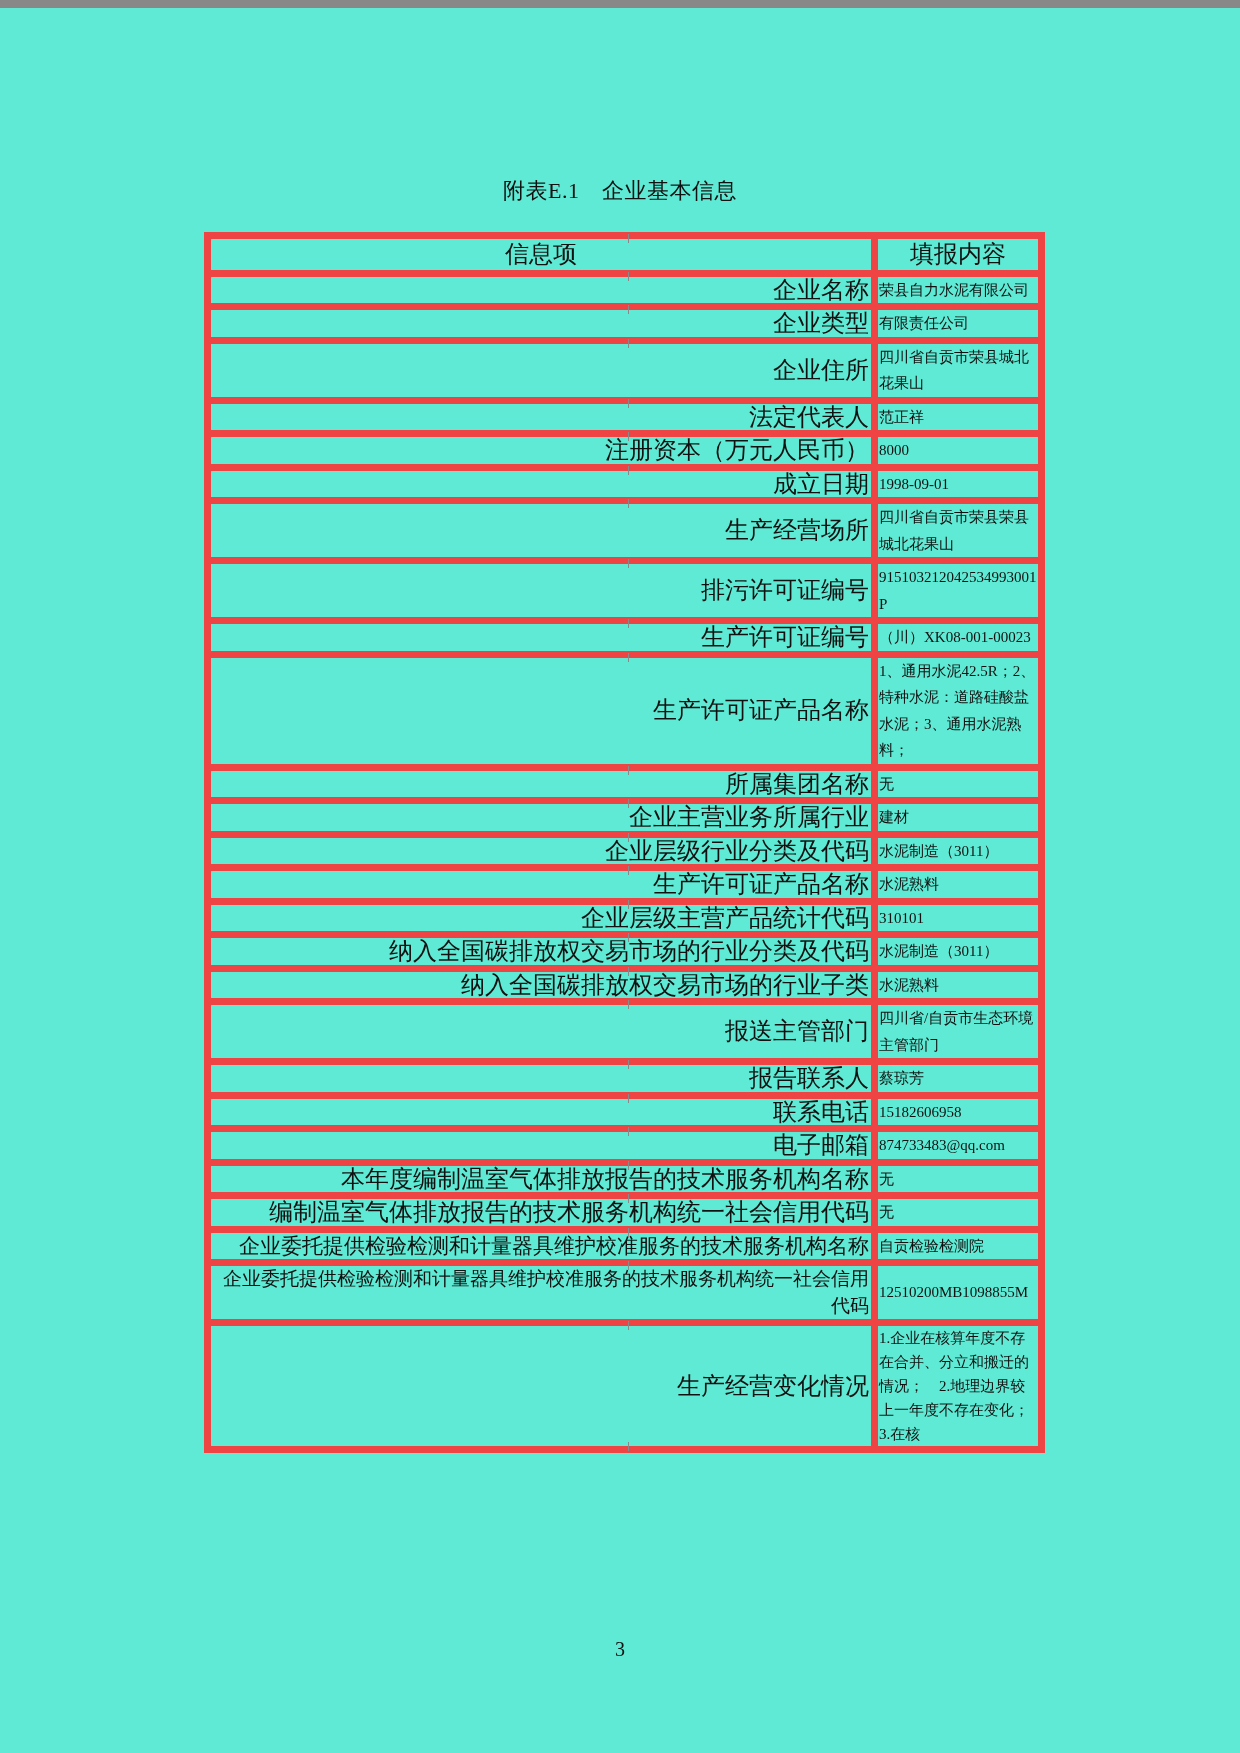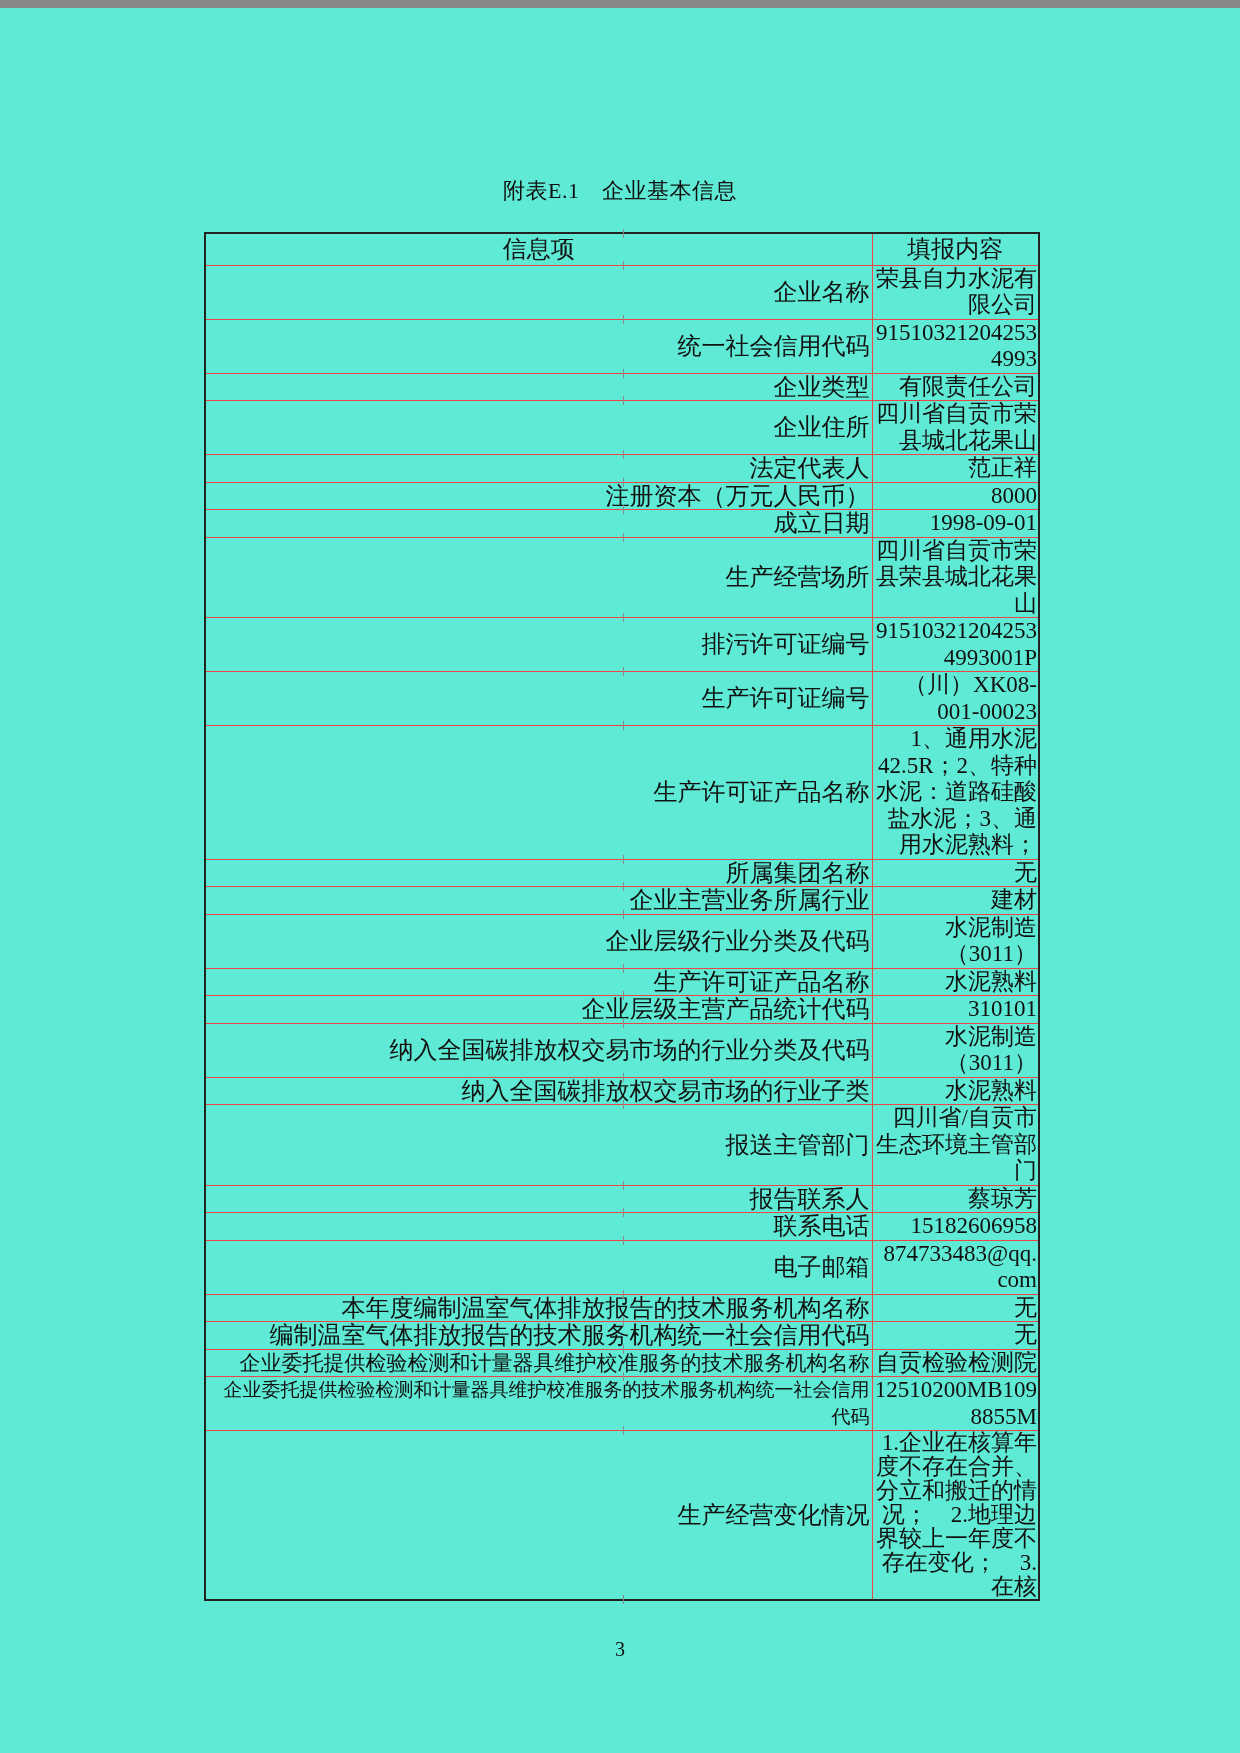--- a/index.html
+++ b/index.html
@@ -34,21 +34,21 @@
     top: 224px;
     width: 834px;
     border-collapse: collapse;
     table-layout: fixed;
     border: 2px solid #222;
   }
   table.info-table col.c1 { width: 667px; }
   table.info-table col.c2 { width: 167px; }
   table.info-table th,
   table.info-table td {
-    border: 1px solid #ef4444;
+    border: 7px solid #ef4444;
     vertical-align: middle;
     font-weight: normal;
     position: relative;
   }
   th.hdr {
     font-size: 24px;
     line-height: 26.5px;
     text-align: center;
     padding: 2px 1px;
     color: #111;
@@ -56,23 +56,23 @@
   td.lbl {
     font-size: 24px;
     line-height: 26.5px;
     text-align: right;
     padding: 0 2px 0 9px;
     color: #111;
   }
   td.lbl.sm1 { font-size: 21px; }
   td.lbl.sm2 { font-size: 19px; }
   td.val {
-    font-size: 23px;
+    font-size: 15px;
     line-height: 26.5px;
-    text-align: right;
+    text-align: left;
     padding: 0 1px;
     overflow-wrap: break-word;
     word-break: normal;
     color: #111;
   }
   tr.compact td.val { line-height: 24px; }
   
   td.lbl::before, th.hdr.first::before {
     content: "";
     position: absolute;
@@ -118,24 +118,20 @@
         <th class="hdr first">信息项</th>
         <th class="hdr">填报内容</th>
       </tr>
     </thead>
     <tbody>
       <tr>
           <td class="lbl">企业名称</td>
           <td class="val">荣县自力水泥有限公司</td>
         </tr>
       <tr>
-          <td class="lbl">统一社会信用代码</td>
-          <td class="val">915103212042534993</td>
-        </tr>
-      <tr>
           <td class="lbl">企业类型</td>
           <td class="val">有限责任公司</td>
         </tr>
       <tr>
           <td class="lbl">企业住所</td>
           <td class="val">四川省自贡市荣县城北花果山</td>
         </tr>
       <tr>
           <td class="lbl">法定代表人</td>
           <td class="val">范正祥</td>

